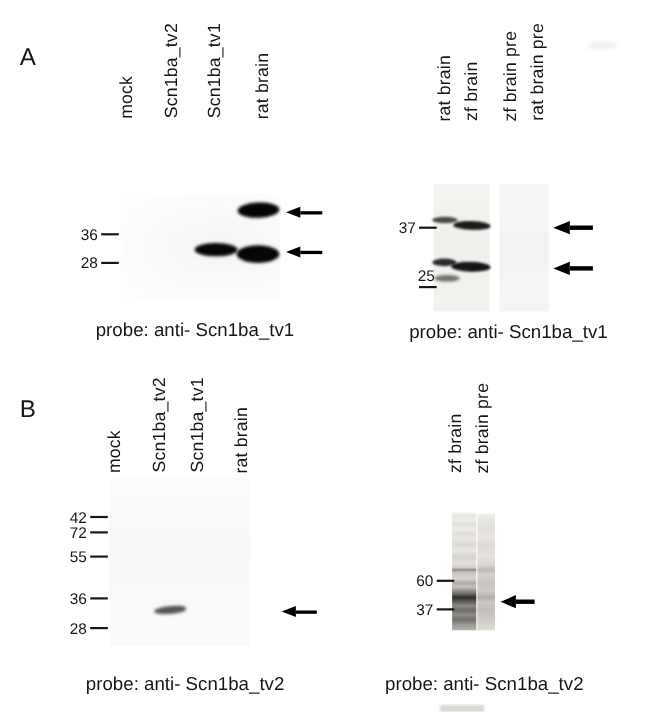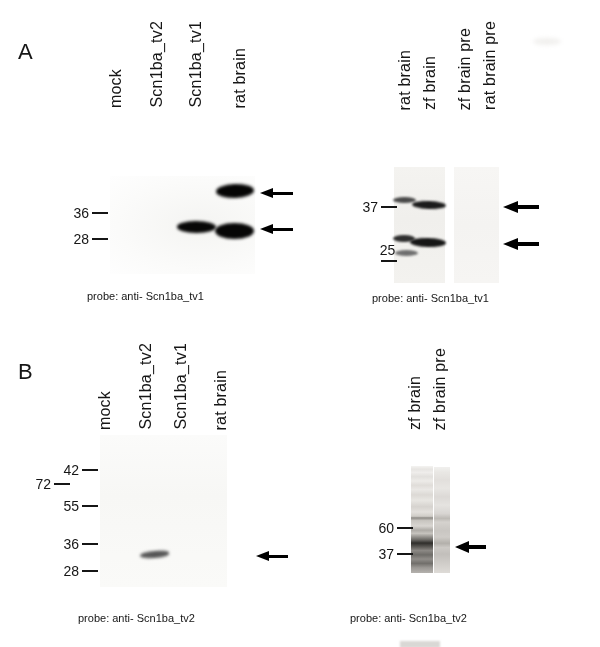--- a/index.html
+++ b/index.html
@@ -8,21 +8,21 @@
     font-family:"Liberation Sans", sans-serif; color:#161616; overflow:hidden;
   }
   .panel-label { position:absolute; font-size:22px; line-height:24px; }
   .vlabel {
     position:absolute; writing-mode:vertical-rl; transform:rotate(180deg);
     font-size:16px; line-height:18px; width:18px; white-space:nowrap;
     letter-spacing:0.2px;
   }
   .marker { position:absolute; display:flex; align-items:center; font-size:14px; line-height:20px; }
   .marker .dash { display:inline-block; width:16px; height:2px; background:#161616; margin-left:3px; }
-  .caption { position:absolute; font-size:11px; white-space:nowrap; }
+  .caption { position:absolute; font-size:17px; white-space:nowrap; }
   .blot { position:absolute; }
   .band { position:absolute; border-radius:50%; }
   .arrow { position:absolute; display:flex; align-items:center; }
   .arrow .head { width:0; height:0; border-style:solid; border-color:transparent; }
   .arrow .shaft { background:#000; }
 
   
   .blot-a-left { left:110px; top:176px; width:145px; height:98px;
     background:radial-gradient(ellipse at 62% 50%, #f4f4f2 0%, #fbfbfa 65%, #fefefe 100%); }
   .blot-a-right-1 { left:394px; top:167px; width:51px; height:116px;
@@ -126,21 +126,21 @@
   <div class="vlabel" style="left:137px; bottom:217px;">Scn1ba_tv2</div>
   <div class="vlabel" style="left:172px; bottom:217px;">Scn1ba_tv1</div>
   <div class="vlabel" style="left:212px; bottom:217px;">rat brain</div>
 
   <div class="blot blot-b-left"></div>
 
   <div class="marker" style="right:502px; top:460px;">
     <span>42</span>
     <span class="dash"></span>
   </div>
-  <div class="marker" style="right:530px; top:474px;text-align:right;">
+  <div class="marker" style="right:502px; top:474px;text-align:right;">
     <span>72</span>
     <span class="dash"></span>
   </div>
   <div class="marker" style="right:502px; top:496px;">
     <span>55</span>
     <span class="dash"></span>
   </div>
   <div class="marker" style="right:502px; top:534px;">
     <span>36</span>
     <span class="dash"></span>

